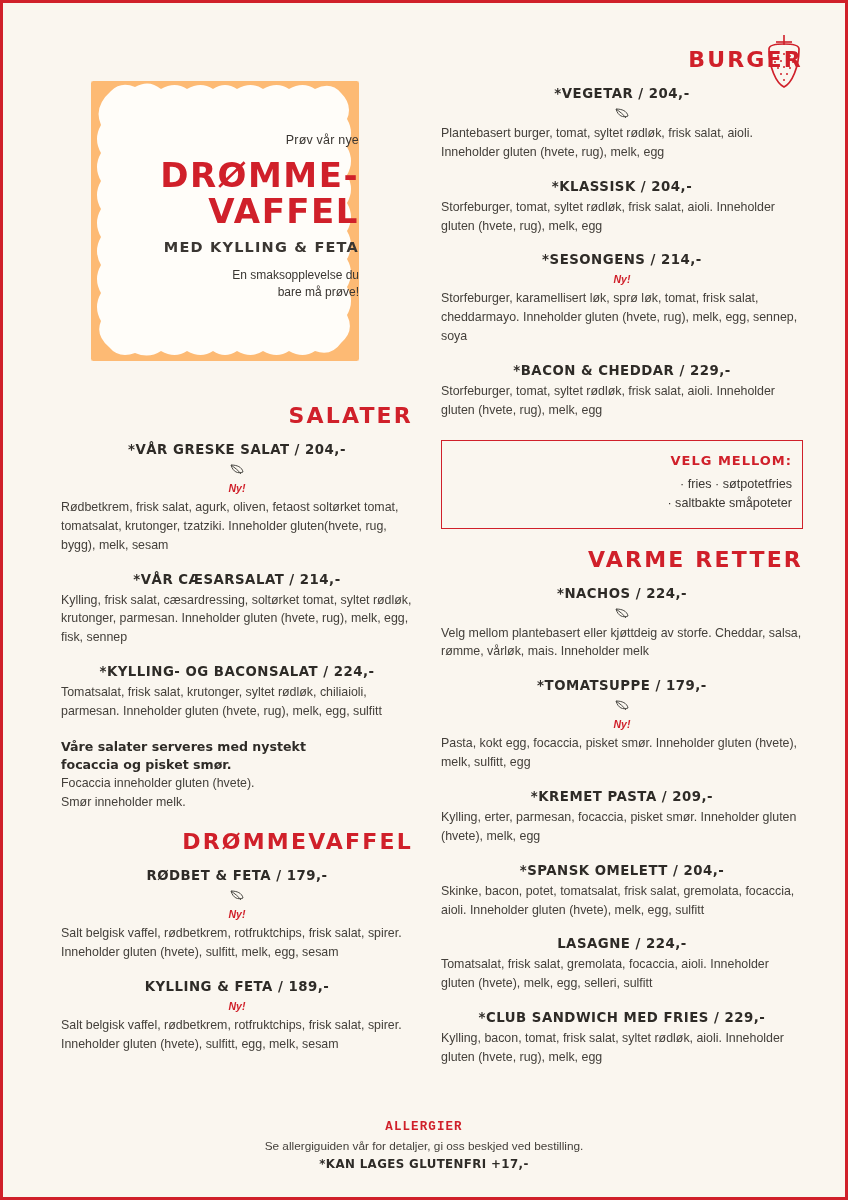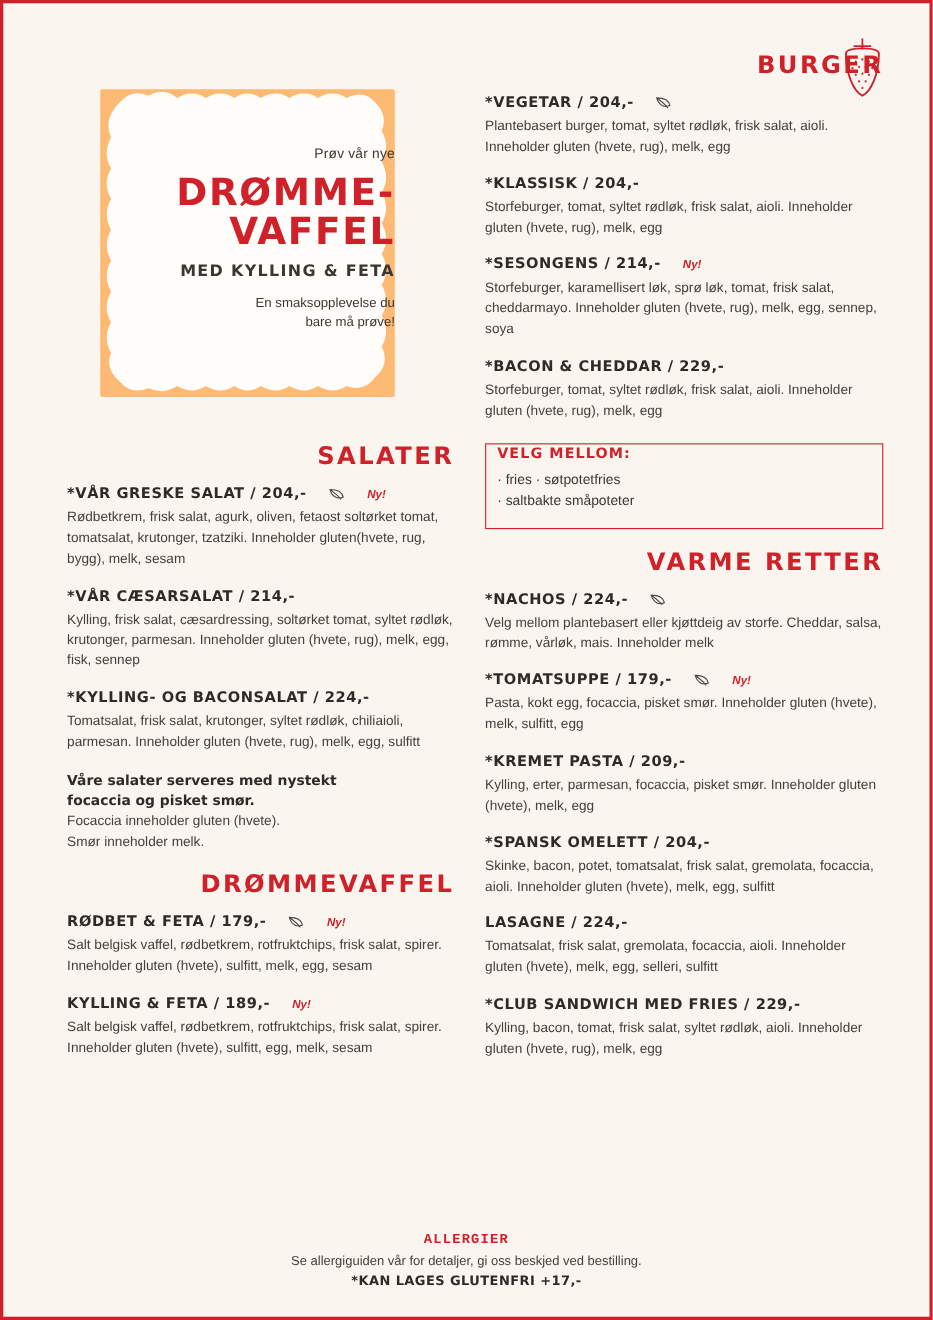--- a/index.html
+++ b/index.html
@@ -104,22 +104,23 @@
   .item { margin-bottom: 17px; }
   .item-title {
     font-family: "DejaVu Sans", sans-serif;
     font-weight: bold;
     color: #2e2b27;
     font-size: 13.3px;
     letter-spacing: .5px;
     margin-bottom: 4px;
     display: flex;
     align-items: center;
-    gap: 20px;
+    gap: 6px;
     flex-wrap: wrap;
+    flex-direction: column;
   }
   .item-desc {
     font-size: 12.4px;
     color: #44403b;
     line-height: 1.52;
   }
   .ny {
     color: #d0202a;
     font-style: italic;
     font-weight: bold;
@@ -142,22 +143,22 @@
   }
   .note-line {
     font-size: 12.4px;
     color: #44403b;
     line-height: 1.5;
   }
 
   
   .velg-box {
     border: 1px solid #d0202a;
-    padding: 1px 10px 14px;
-    text-align: left;
+    padding: 12px 10px 14px;
+    text-align: right;
     margin-top: 20px;
     margin-bottom: 10px;
   }
   .velg-title {
     font-family: "DejaVu Sans", sans-serif;
     font-weight: bold;
     color: #d0202a;
     font-size: 13px;
     letter-spacing: 1px;
     margin-bottom: 7px;

